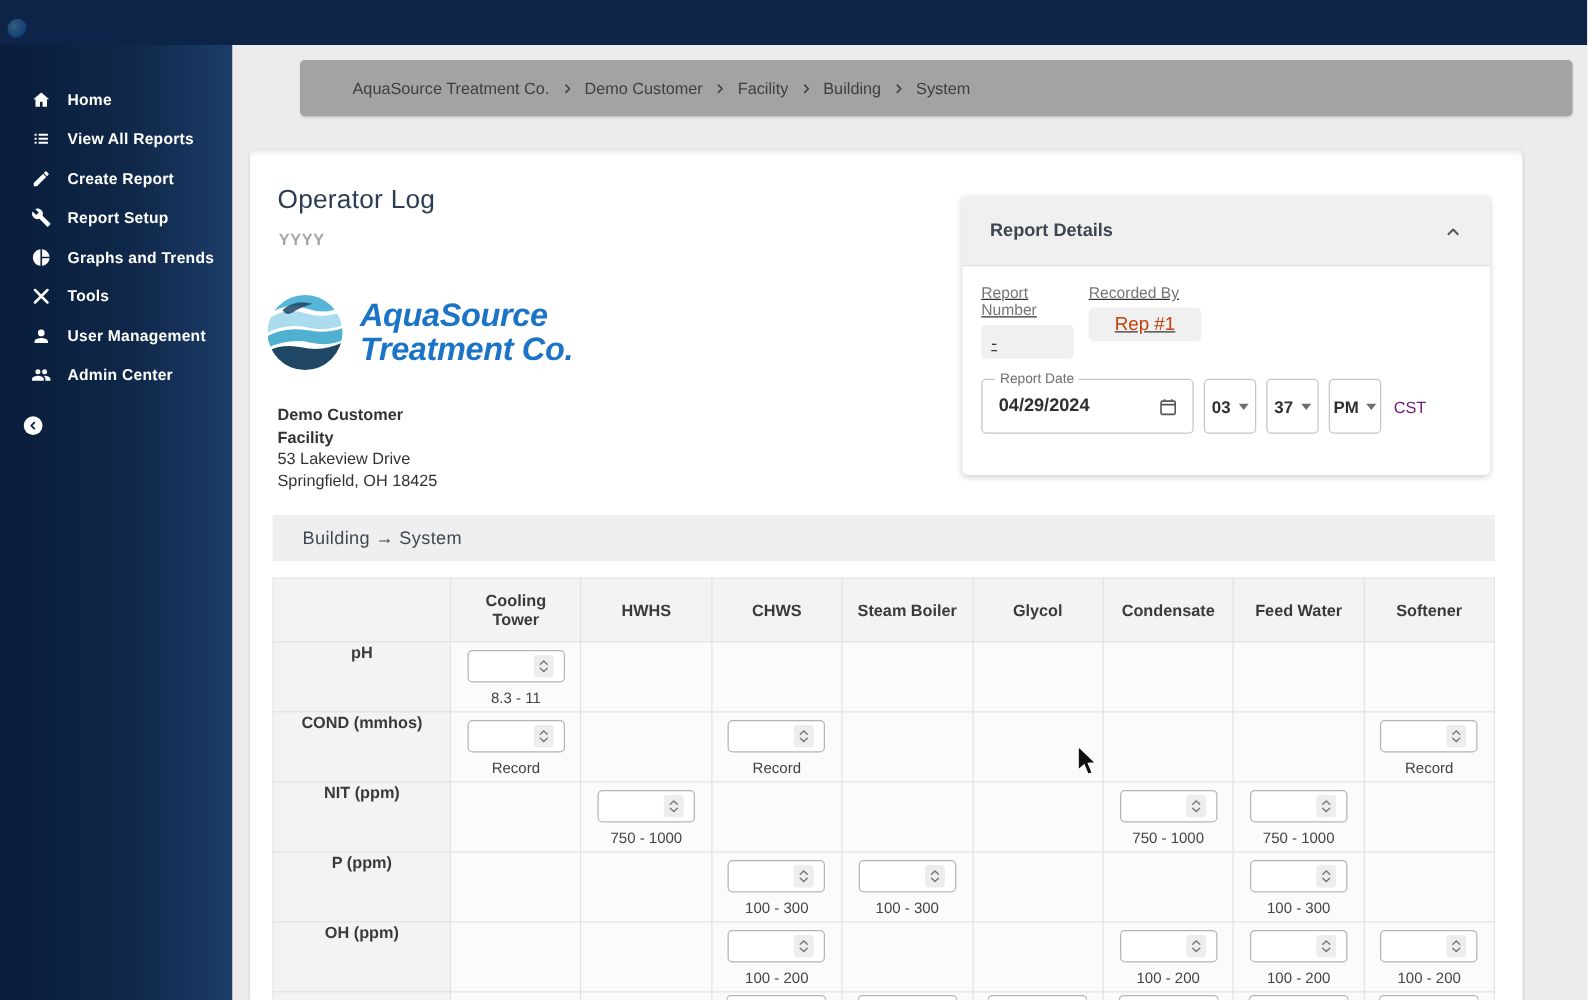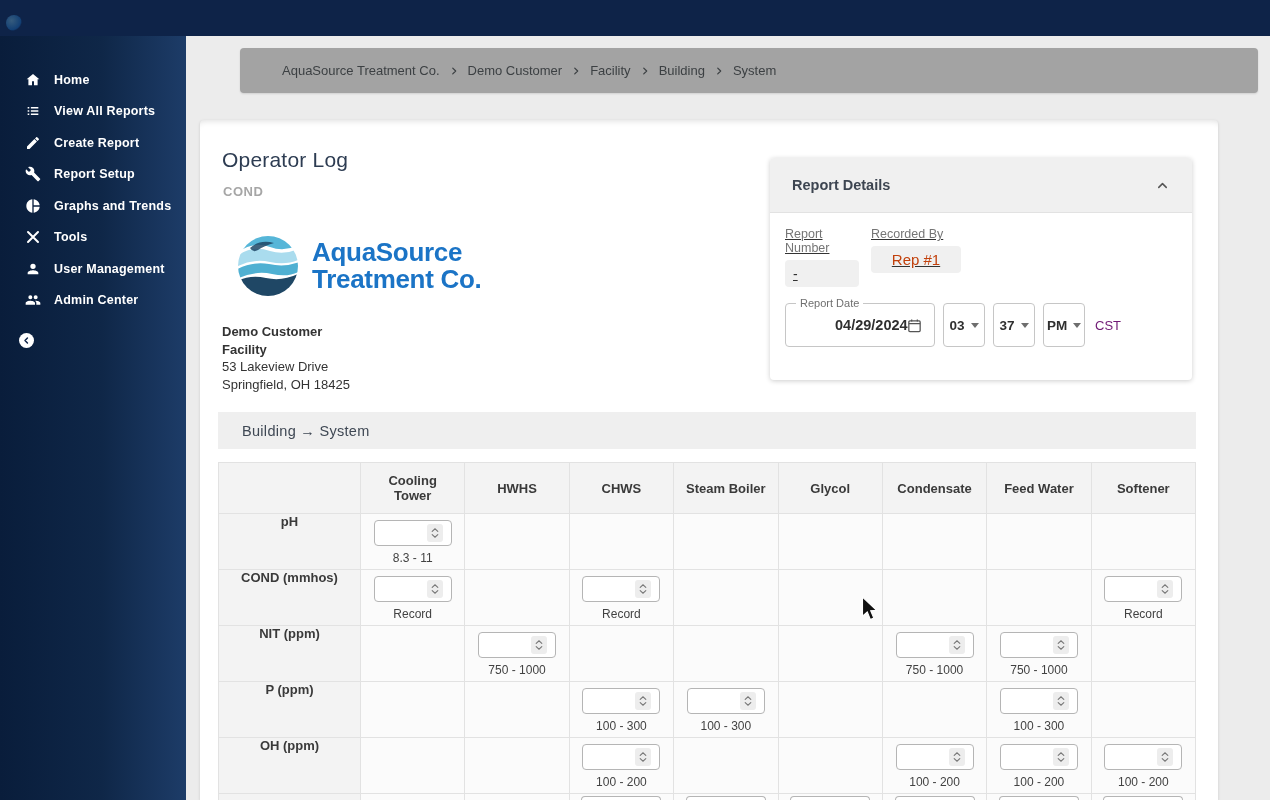--- a/index.html
+++ b/index.html
@@ -27,21 +27,21 @@
   .breadcrumb{display:flex;align-items:center;height:100%;padding-left:42px;font-size:13px;color:#3c4043;}
   .crumb{cursor:pointer;}
   .crumb-sep{margin:0 9px;display:flex;color:#3c4043;}
   .crumb-sep svg{width:10px;height:10px;}
   
   .report-card{position:absolute;left:14px;top:84px;width:1018px;height:680px;background:#fff;
     border-radius:4px 4px 0 0;overflow:hidden;
     box-shadow:0 1px 3px rgba(0,0,0,.15), inset 0 7px 6px -6px rgba(0,0,0,.13);}
   .page-title{position:absolute;left:22px;top:28px;font-size:21px;font-weight:500;color:#2d3c52;letter-spacing:.2px;}
   .status-badge{position:absolute;left:23px;top:64px;font-size:13px;font-weight:bold;color:#a6a6a6;letter-spacing:.5px;}
-  .logo-row{position:absolute;left:36px;top:114px;display:flex;align-items:center;}
+  .logo-row{position:absolute;left:12px;top:114px;display:flex;align-items:center;font-style:italic;}
   .logo-icon{width:64px;height:64px;flex:none;}
   .logo-text{margin-left:12px;font-size:26px;font-weight:bold;color:#1b74c6;line-height:27px;letter-spacing:-.3px;}
   .customer-block{position:absolute;left:22px;top:203px;font-size:13px;line-height:17.5px;color:#333;}
   .customer-block .b{font-weight:bold;}
   
   .report-details{position:absolute;left:570px;top:38px;width:422px;height:222px;background:#fff;
     border-radius:4px;box-shadow:0 1px 5px rgba(0,0,0,.2);overflow:hidden;}
   .rd-header{height:54px;background:#f0f0f0;border-bottom:1px solid #e2e2e2;display:flex;align-items:center;
     justify-content:space-between;padding:0 22px;}
   .rd-title{font-size:14.5px;font-weight:bold;color:#3d4551;}
@@ -49,22 +49,22 @@
   .rd-chevron svg{width:15px;height:15px;}
   .rd-body{padding:14px 15px 0;}
   .rd-row1{display:flex;text-decoration:underline;}
   .fld-label{font-size:12.5px;color:#757575;margin-bottom:5px;}
   .fg-number{width:74px;margin-right:12px;}
   .filled-input{height:27px;background:#f0f0f0;border-radius:4px;font-size:14px;color:#333;
     display:flex;align-items:center;padding-left:8px;cursor:text;}
   .filled-btn{width:90px;height:27px;background:#f0f0f0;border-radius:4px;display:flex;align-items:center;
     justify-content:center;font-size:15px;color:#c2410c;cursor:pointer;}
   .rd-row2{display:flex;align-items:center;margin-top:16px;}
-  .date-field{position:relative;width:150px;height:44px;border:1px solid #c6c6c6;border-radius:4px;
-    box-sizing:border-box;cursor:text;padding-left:36px;}
+  .date-field{position:relative;width:170px;height:44px;border:1px solid #c6c6c6;border-radius:4px;
+    box-sizing:border-box;cursor:text;}
   .date-label{position:absolute;top:-7px;left:10px;background:#fff;padding:0 4px;font-size:11px;color:#6f6f6f;}
   .date-value{line-height:42px;padding-left:13px;font-size:14.5px;font-weight:bold;color:#2f2f2f;}
   .cal-icon{position:absolute;right:11px;top:13px;width:17px;height:17px;color:#555;cursor:pointer;}
   .cal-icon svg{width:17px;height:17px;}
   .time-select{width:42px;height:44px;border:1px solid #c6c6c6;border-radius:4px;box-sizing:border-box;
     display:flex;align-items:center;justify-content:center;margin-left:8px;font-size:13.5px;font-weight:bold;
     color:#2f2f2f;cursor:pointer;}
   .time-select:first-of-type{margin-left:14px;}
   .select-caret{width:0;height:0;border-left:4.5px solid transparent;border-right:4.5px solid transparent;
     border-top:5px solid #6e6e6e;margin-left:6px;}
@@ -203,21 +203,21 @@
             <svg viewBox="0 0 24 24" fill="none" stroke="currentColor" stroke-width="3" stroke-linecap="round" stroke-linejoin="round" width="10" height="10">
               <path d="M9 5l7 7-7 7"></path>
             </svg>
           </span>
           <span class="crumb">System</span>
         </div>
     </div>
 
     <div class="report-card">
       <div class="page-title">Operator Log</div>
-      <div class="status-badge">COND</div>
+      <div class="status-badge">YYYY</div>
 
       <div class="logo-row">
         <svg class="logo-icon" viewBox="0 0 64 64">
           <defs>
               <clipPath id="lc">
                 <circle cx="32" cy="32" r="30"></circle>
               </clipPath>
             </defs>
           <g clip-path="url(#lc)">
             <rect width="64" height="64" fill="#ffffff"></rect>

